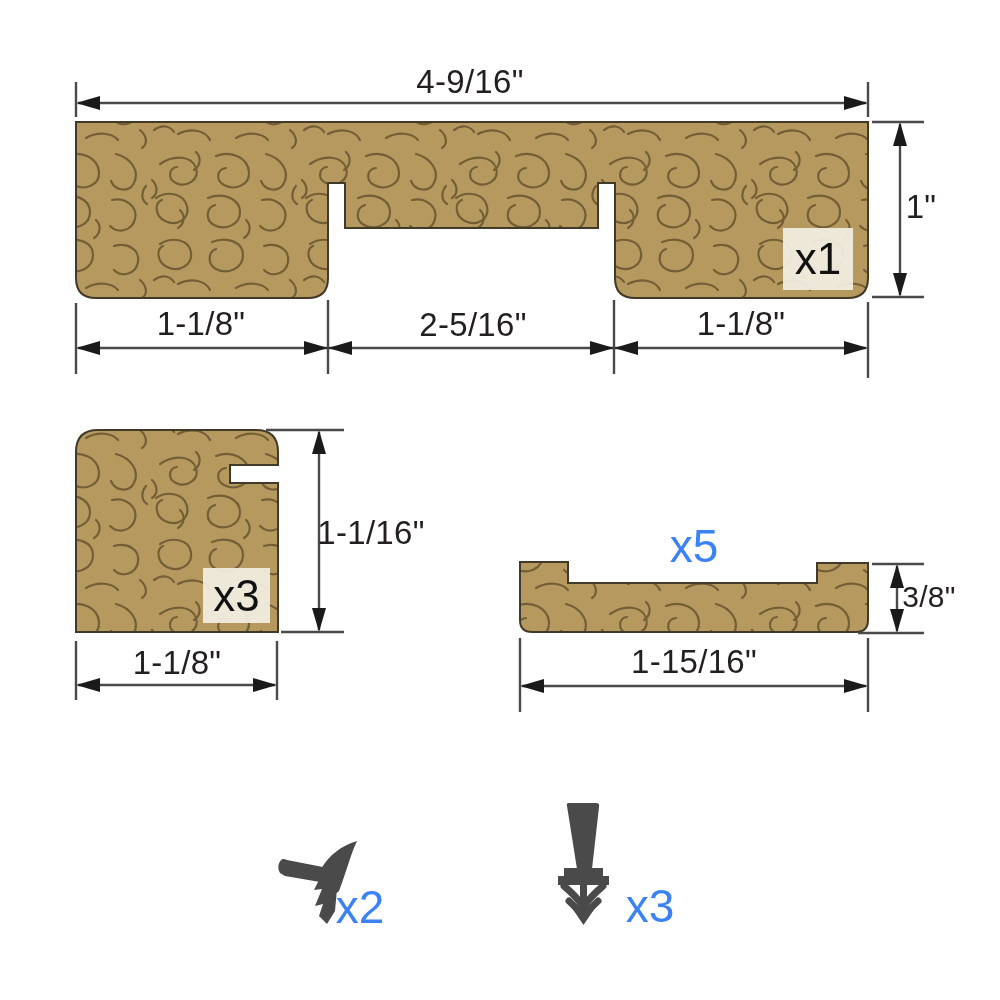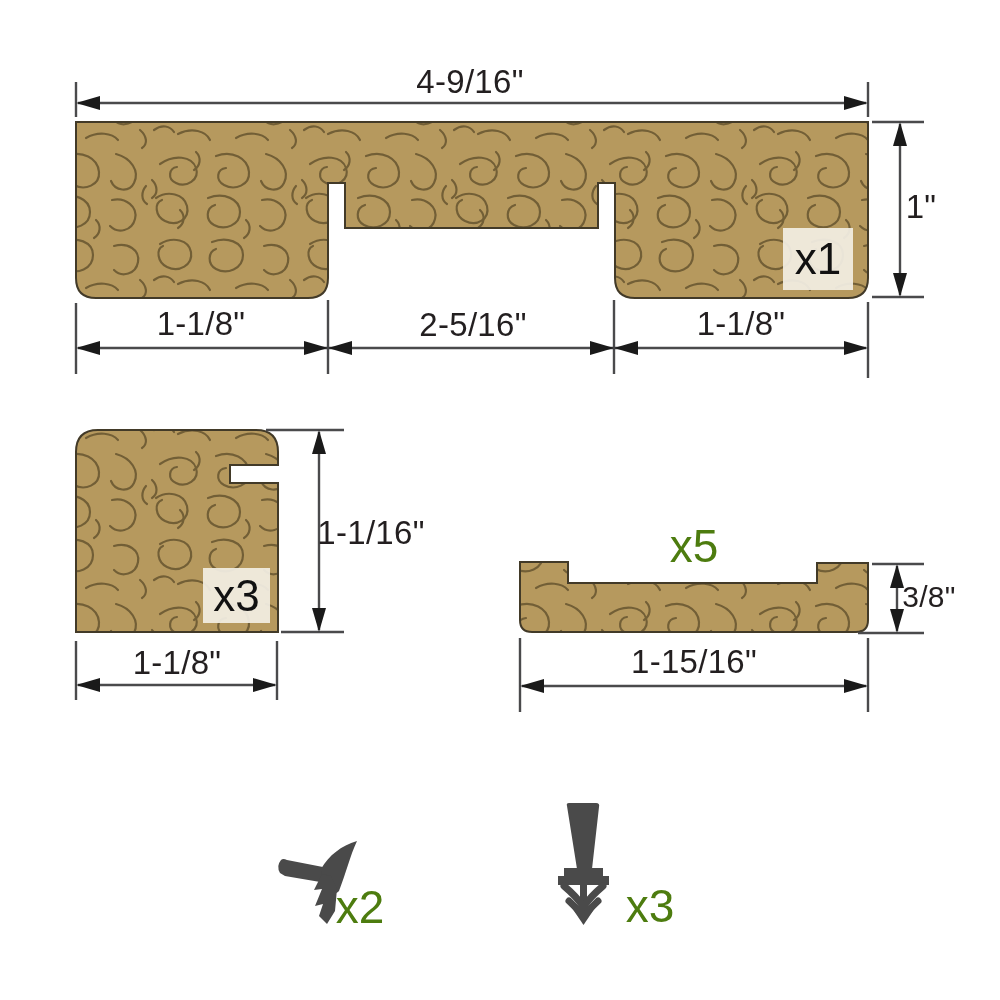--- a/index.html
+++ b/index.html
@@ -17,21 +17,21 @@
     font-size:33px;
     color:#231f20;
     white-space:nowrap;
     letter-spacing:0.3px;
     line-height:1;
   }
   .count{
     position:absolute;
     transform:translate(-50%,-50%);
     font-size:46px;
-    color:#4d7c0f;
+    color:#3b82f6;
     white-space:nowrap;
     line-height:1;
   }
   .badge{
     position:absolute;
     background:rgba(242,238,227,0.93);
     display:flex;align-items:center;justify-content:center;
     font-size:44px;color:#111111;line-height:1;
   }
 </style>

